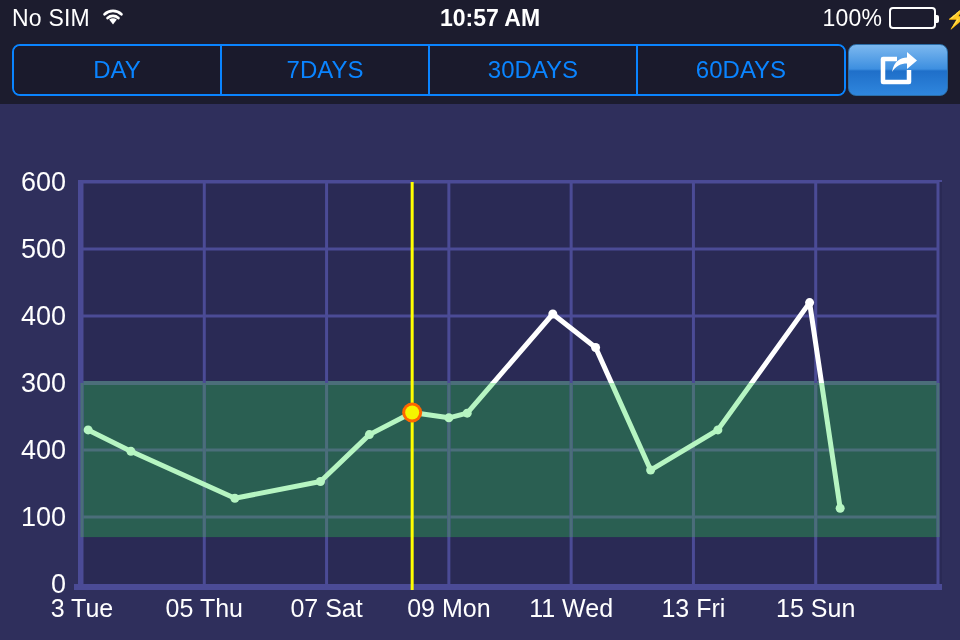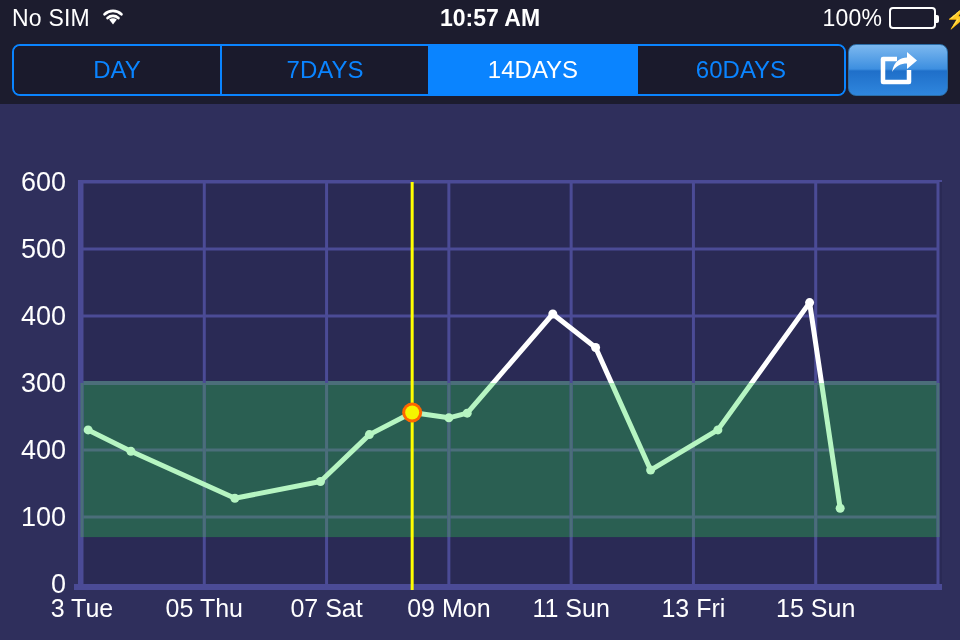--- a/index.html
+++ b/index.html
@@ -224,21 +224,21 @@
       <span class="battery-nub"></span>
     </span>
     <span class="bolt">⚡</span>
   </div>
 </div>
 
 <div id="tab-bar">
   <div id="segmented">
     <div class="seg">DAY</div>
     <div class="seg">7DAYS</div>
-    <div class="seg active">14DAYS</div>
+    <div class="seg">30DAYS</div>
     <div class="seg">60DAYS</div>
   </div>
   <div id="share-button">
     <span>
       <svg width="46" height="40" viewBox="0 0 46 40">
         <path d="M22 11 H8 V34 H34 V22" stroke="#ffffff" stroke-width="4.5" fill="none" stroke-linejoin="round"></path>
         <path d="M17 24 C19 13 25.5 9.5 32 9.5 L32 4 L42 12.5 L32 21 L32 15.5 C26 15.5 20.5 18 17 24 Z" fill="#ffffff"></path>
       </svg>
     </span>
   </div>
@@ -314,17 +314,17 @@
       <div class="ytick" style="top: 217px;">300</div>
       <div class="ytick" style="top: 150px;">400</div>
       <div class="ytick" style="top: 83px;">500</div>
       <div class="ytick" style="top: 16px;">600</div>
     </div>
   <div id="xtick-labels">
       <div class="xtick" style="left: 82px;">3 Tue</div>
       <div class="xtick" style="left: 204.286px;">05 Thu</div>
       <div class="xtick" style="left: 326.571px;">07 Sat</div>
       <div class="xtick" style="left: 448.857px;">09 Mon</div>
-      <div class="xtick" style="left: 571.143px;">11 Sun</div>
+      <div class="xtick" style="left: 571.143px;">11 Wed</div>
       <div class="xtick" style="left: 693.429px;">13 Fri</div>
       <div class="xtick" style="left: 815.714px;">15 Sun</div>
     </div>
 </div>
 
 </body></html>

